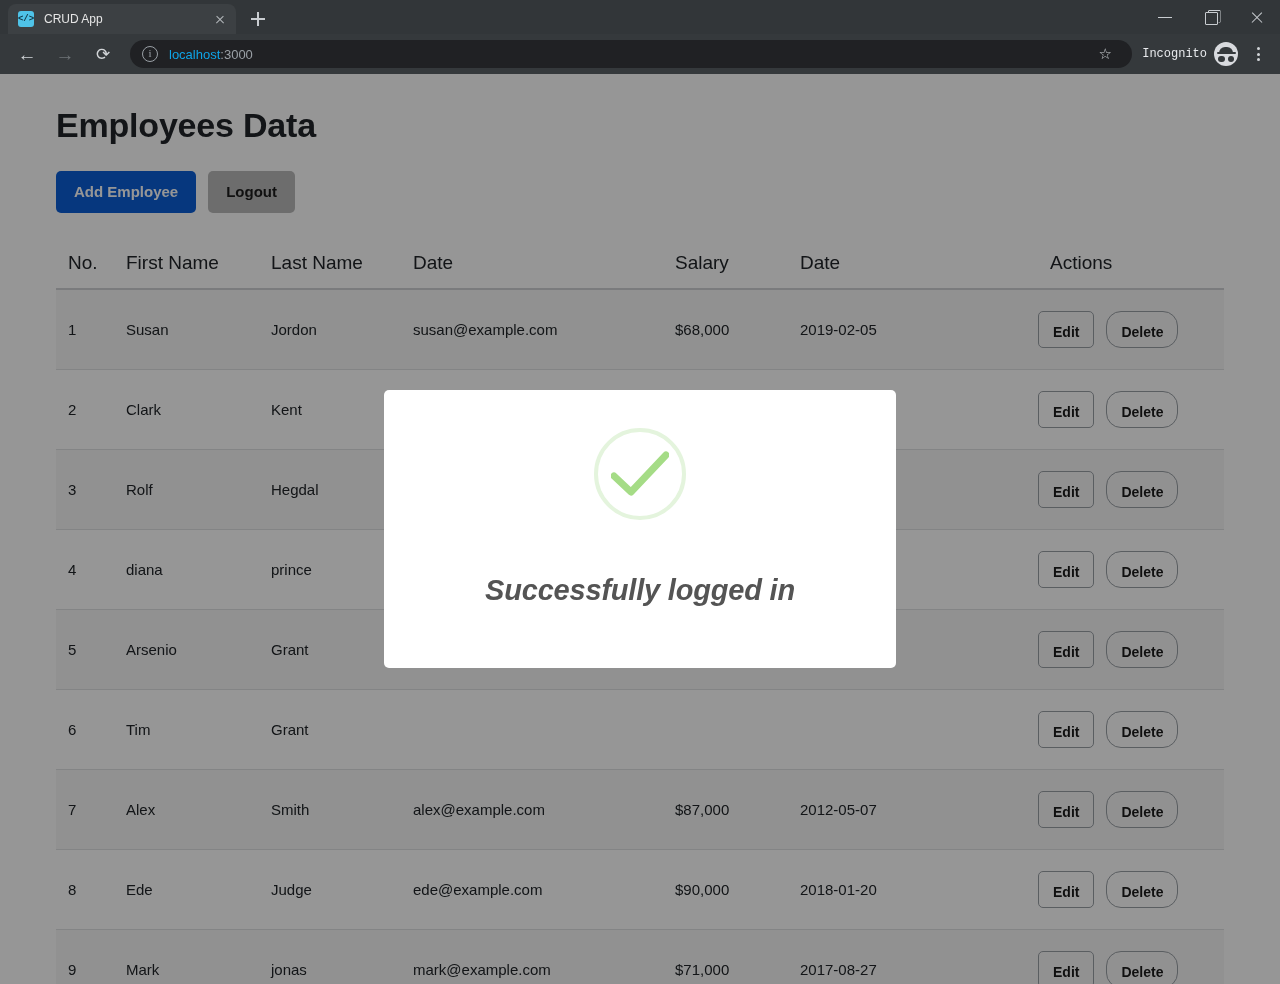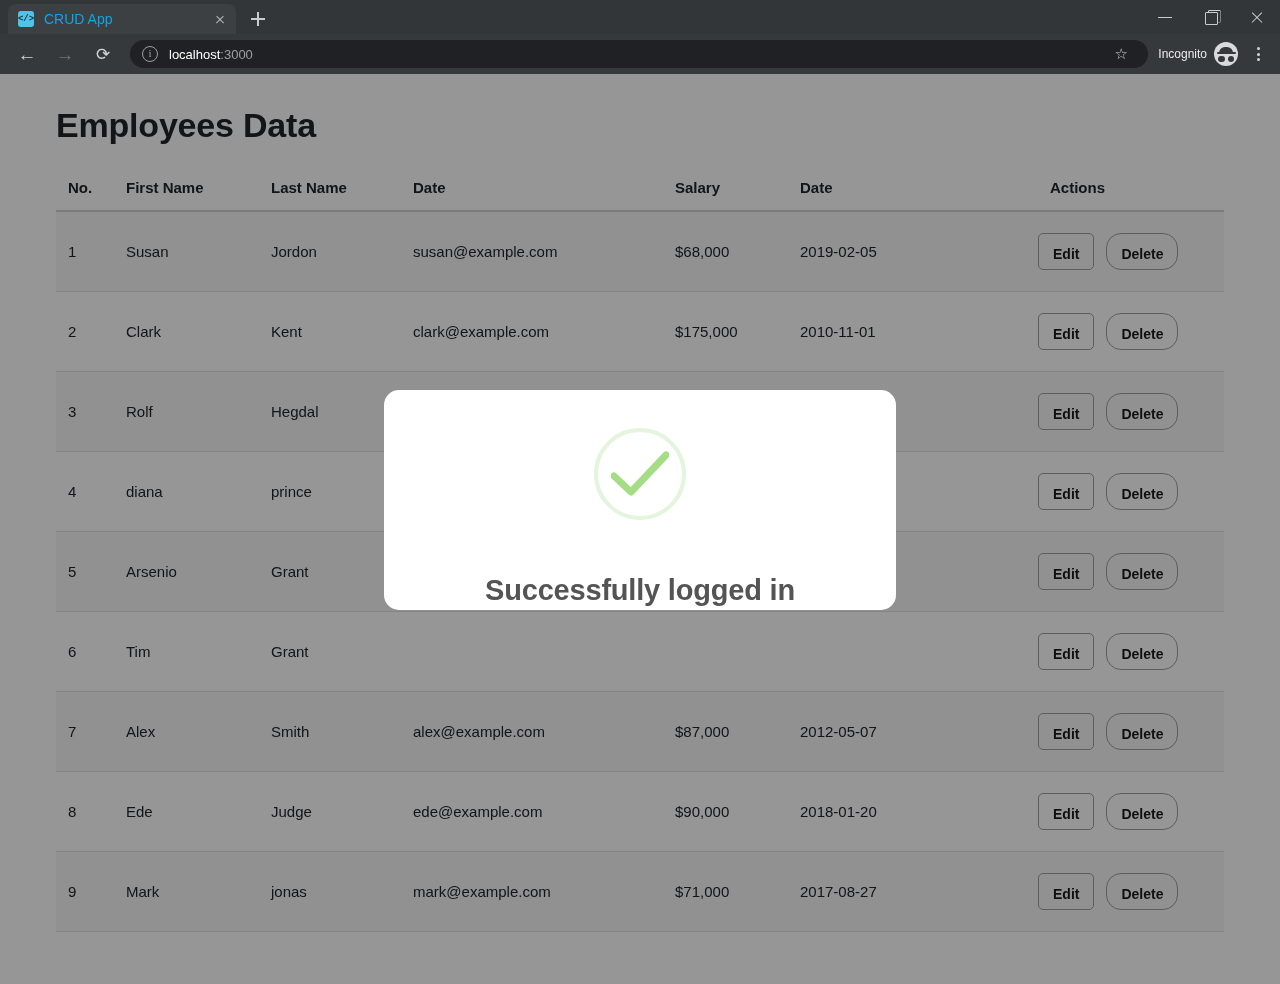--- a/index.html
+++ b/index.html
@@ -52,22 +52,22 @@
     font-weight: bold;
     color: #10323f;
     font-family: "Liberation Mono", monospace;
     line-height: 1;
     overflow: hidden;
   }
 
   .tab-title {
     flex: 1;
     margin-left: 10px;
-    font-size: 14px;
-    color: #0ea5e9;
+    font-size: 12px;
+    color: #e5e5e5;
     white-space: nowrap;
     overflow: hidden;
   }
 
   .tab-close {
     width: 16px; height: 16px;
     position: relative;
     flex: 0 0 16px;
     opacity: .85;
   }
@@ -181,35 +181,36 @@
     text-align: center;
     font-family: "Liberation Serif", serif;
     flex: 0 0 16px;
   }
   .url {
     margin-left: 11px;
     font-size: 13px;
     color: #9aa0a6;
     white-space: nowrap;
   }
-  .url .host { color: #ffffff; }
+  .url .host { color: #0ea5e9; }
 
   .star-btn {
     width: 30px; height: 28px;
     margin-left: auto;
     display: flex; align-items: center; justify-content: center;
     font-size: 15px;
     color: #c9cdd1;
   }
 
   .incognito {
     display: flex;
     align-items: center;
     margin-left: 10px;
     flex: 0 0 auto;
+    font-family: Liberation Mono, monospace;
   }
   .incognito-label {
     font-size: 12px;
     color: #e8eaed;
     margin-right: 7px;
   }
   .incognito-avatar {
     width: 24px; height: 24px;
     border-radius: 50%;
     background: #d8dade;
@@ -301,22 +302,22 @@
   .btn-primary { background: #0b5ed7; color: #ffffff; }
   .btn-secondary { background: #b9b9b9; color: #1c1c1c; }
 
   table.emp {
     width: 1168px;
     border-collapse: collapse;
     table-layout: fixed;
   }
   table.emp th {
     text-align: left;
-    font-size: 15px;
-    font-weight: bold;
+    font-size: 19px;
+    font-weight: normal;
     color: #212529;
     padding: 8px 12px 14px 12px;
     border-bottom: 2px solid #cfd2d5;
   }
   table.emp td {
     font-size: 15px;
     color: #212529;
     padding: 21px 12px;
     border-bottom: 1px solid #dfe1e3;
     vertical-align: middle;
@@ -359,27 +360,28 @@
     inset: 0;
     background: rgba(0, 0, 0, 0.41);
     z-index: 10;
   }
 
   .modal {
     position: absolute;
     left: 384px;
     top: 316px;
     width: 512px;
-    height: 220px;
+    height: 278px;
     background: #ffffff;
-    border-radius: 15px;
+    border-radius: 5px;
     z-index: 20;
     display: flex;
     flex-direction: column;
     align-items: center;
+    font-style: italic;
   }
 
   .success-ring {
     width: 92px; height: 92px;
     margin-top: 38px;
     border-radius: 50%;
     border: 4px solid #e4f4dd;
     position: relative;
   }
   .success-ring svg {
@@ -450,20 +452,24 @@
         <i></i>
     </div>
   </div>
 
   <div class="viewport">
 
     <div class="page">
 
       <div class="page-title">Employees Data</div>
 
+      <div class="btn-row">
+        <button class="btn btn-primary">Add Employee</button>
+        <button class="btn btn-secondary">Logout</button>
+      </div>
 
       <table class="emp">
         <colgroup>
           <col class="col-no">
             <col class="col-first">
             <col class="col-last">
           <col class="col-email">
             <col class="col-salary">
             <col class="col-date">
             <col class="col-act">

